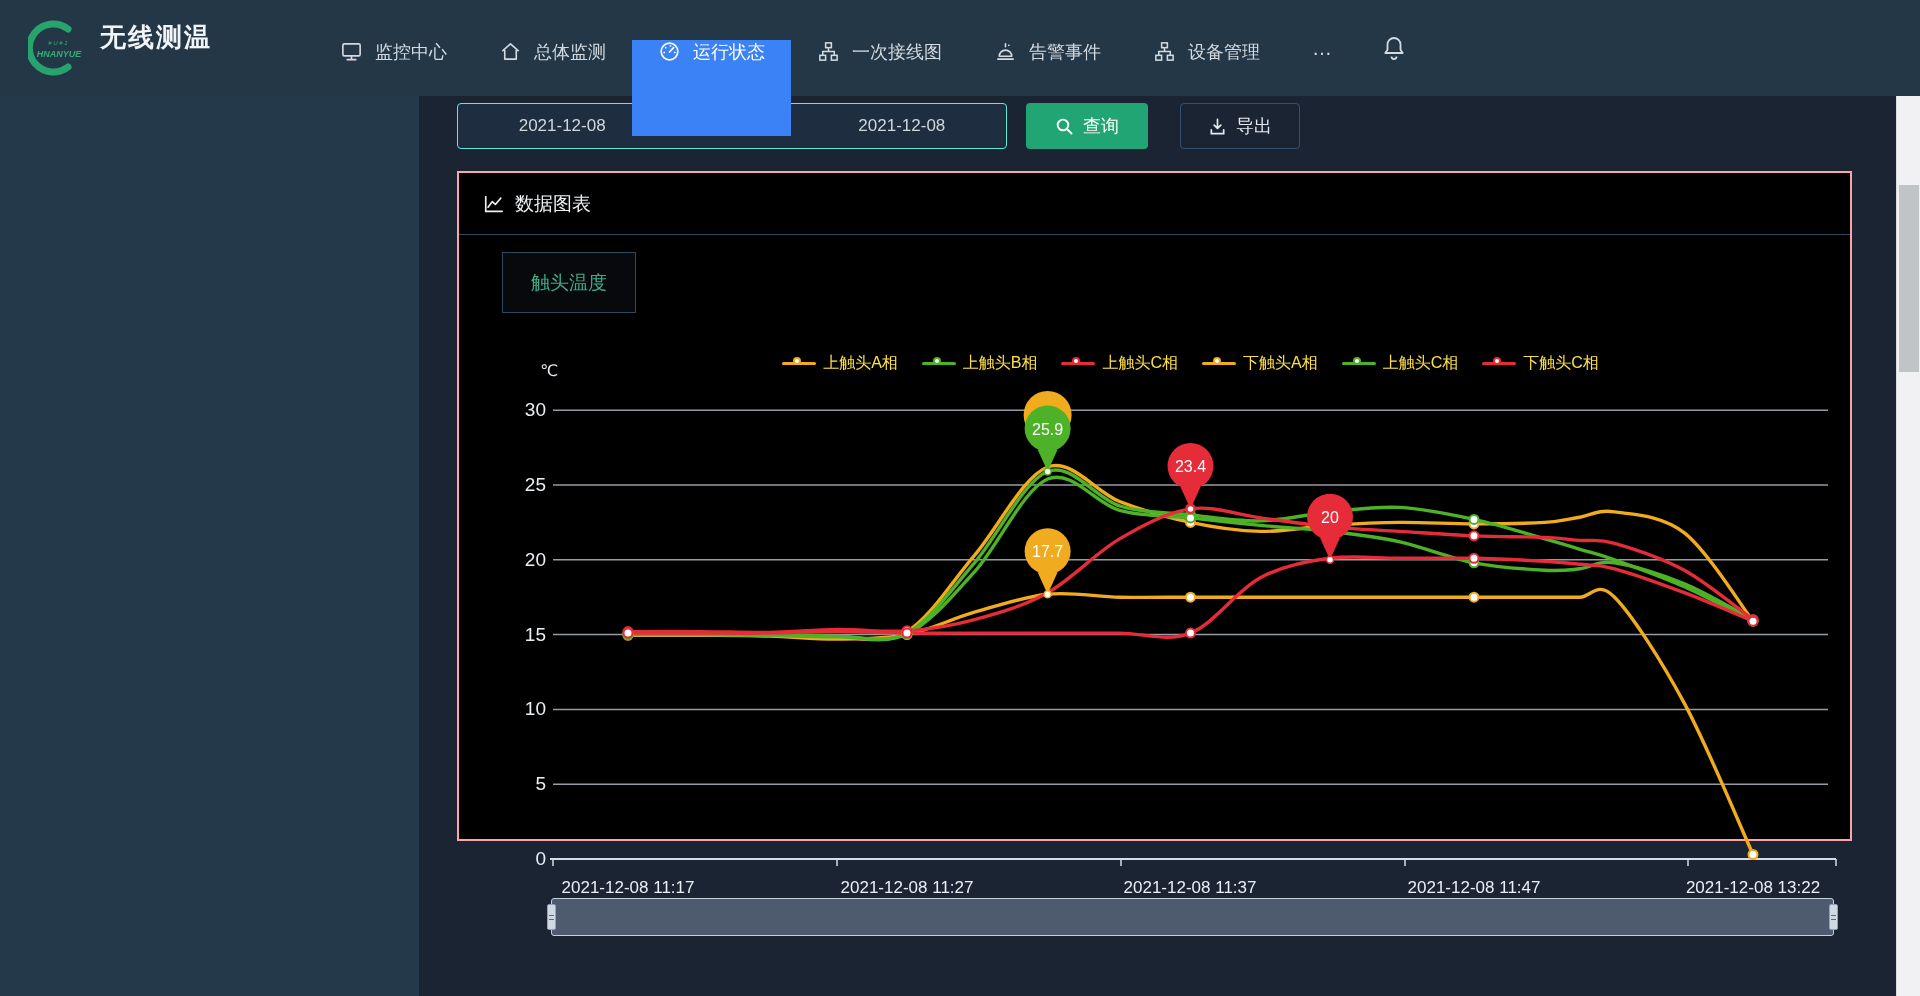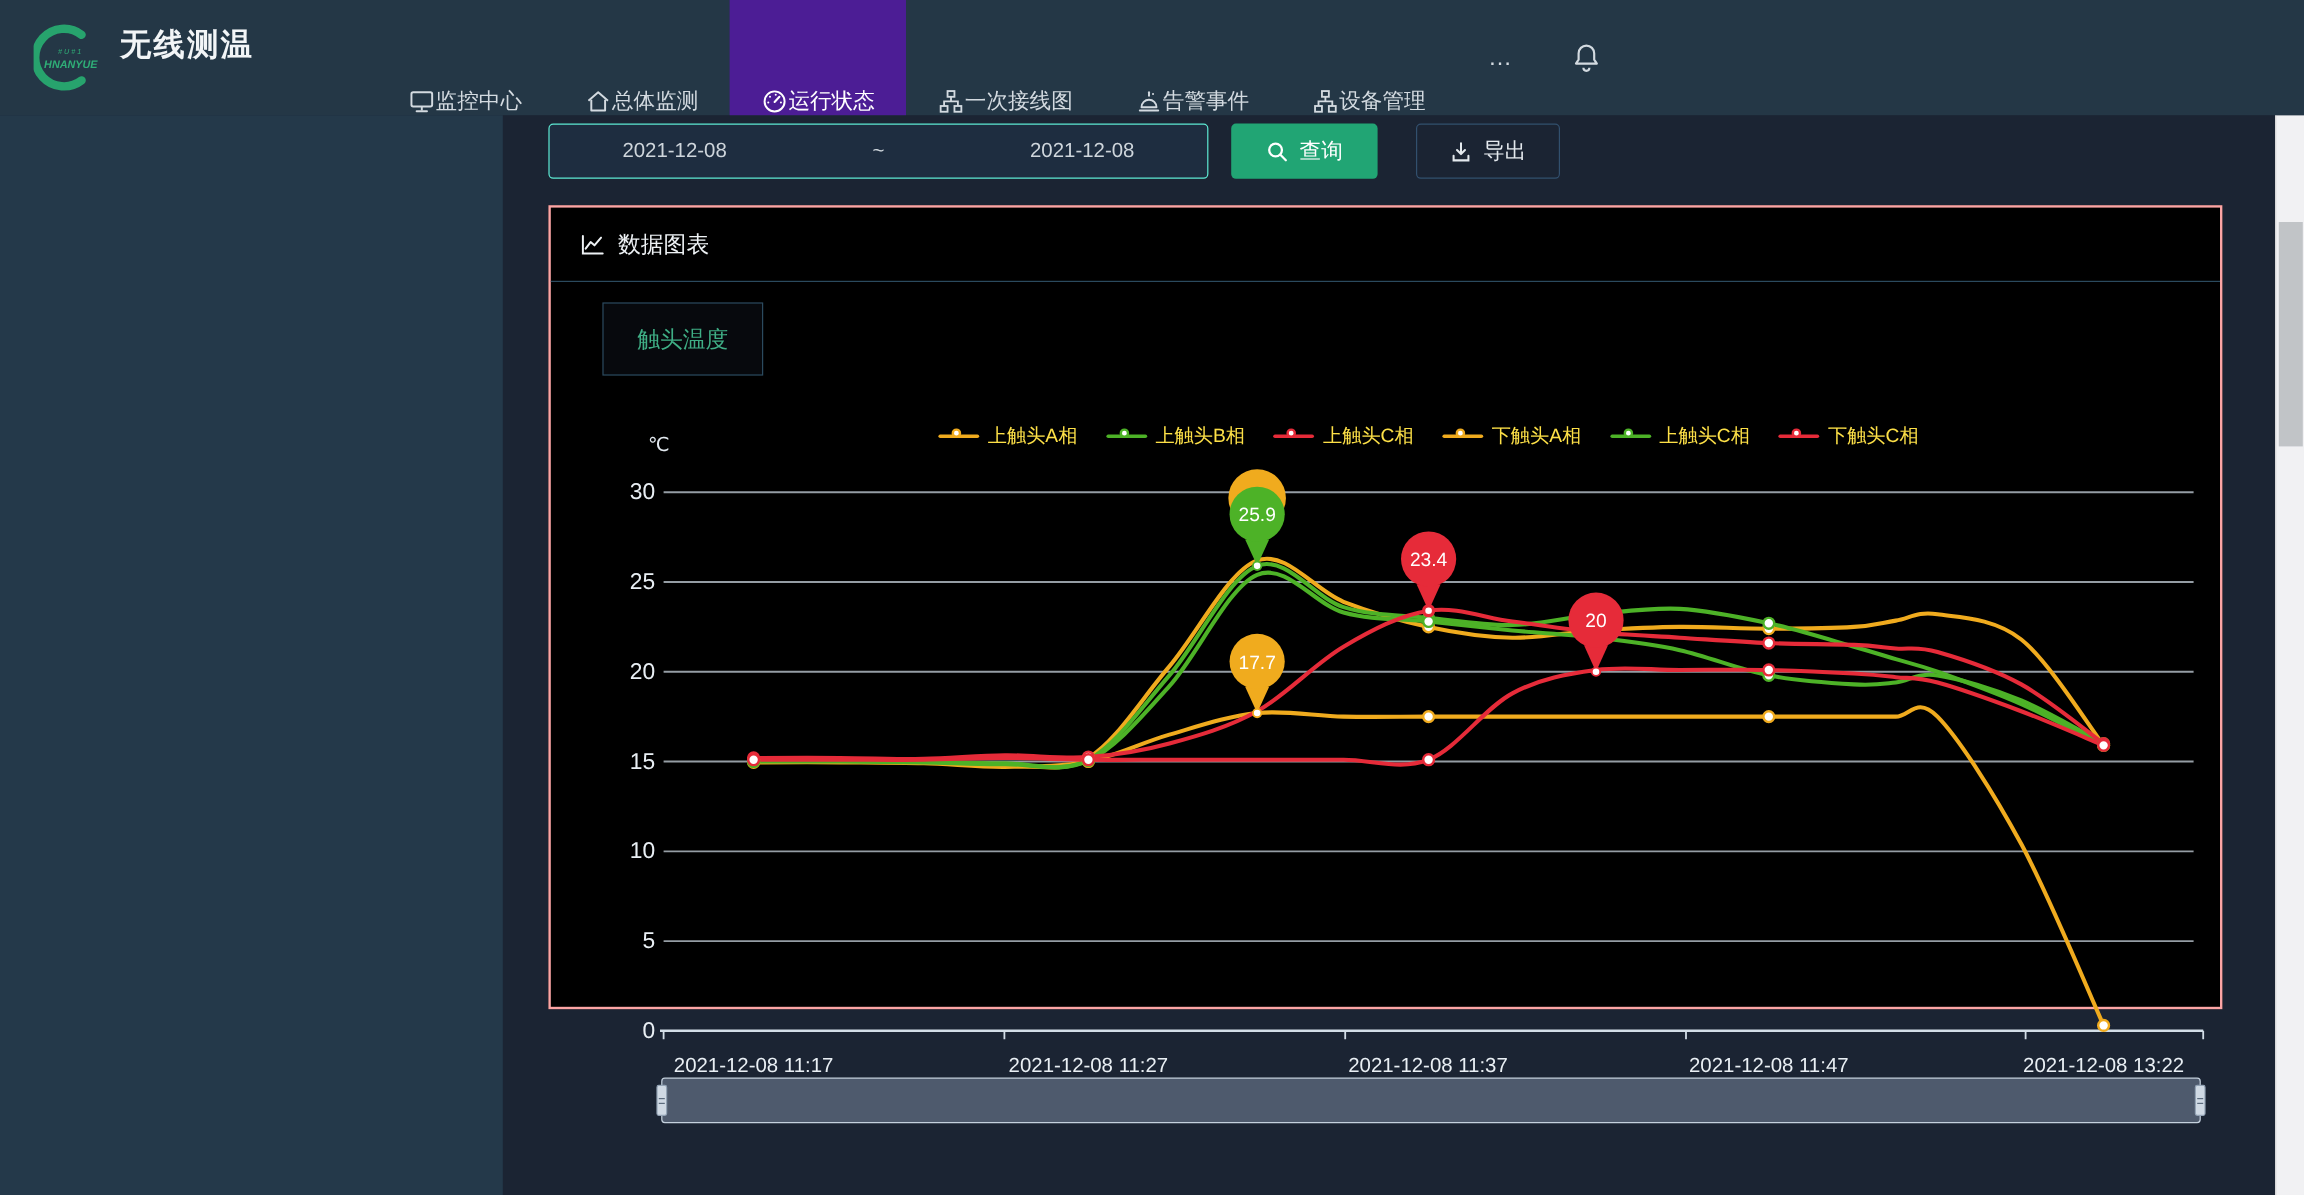--- a/index.html
+++ b/index.html
@@ -5,23 +5,23 @@
   * { margin:0; padding:0; box-sizing:border-box; }
   html,body { width:1920px; height:996px; overflow:hidden;
     font-family:"Liberation Sans","DejaVu Sans",sans-serif; background:#1b2433; }
 
   
   .navbar { position:absolute; left:0; top:0; width:1920px; height:96px;
     background:#243746; display:flex; align-items:center; z-index:30; }
   .brand { display:flex; align-items:flex-start; margin-left:28px; }
   .brand-title { color:#f2f5f7; font-size:26px; font-weight:bold; margin-left:16px; letter-spacing:2px; }
   .nav-items { display:flex; align-items:stretch; height:96px; margin-left:102px; }
-  .nav-item { display:flex; align-items:flex-end; gap:0; padding:0 26px; height:96px;
-    color:#d3dae0; font-size:18px; cursor:pointer; }
-  .nav-item.active { background:#4c1d95; color:#ffffff; }
+  .nav-item { display:flex; align-items:flex-start; gap:12px; padding:0 26px; height:96px;
+    color:#d3dae0; font-size:18px; cursor:pointer;margin-top:40px; }
+  .nav-item.active { background:#3b82f6; color:#ffffff; }
   .nav-item svg { display:block; }
   .nav-ellipsis { color:#d3dae0; font-size:20px; padding:0 26px; letter-spacing:2px; }
   .nav-bell { padding:0 22px; display:flex; align-items:center; }
 
   
   .sidebar { position:absolute; left:0; top:96px; width:419px; height:900px; background:#24394a; }
   .scrollbar { position:absolute; right:0; top:96px; width:24px; height:900px; background:#f1f1f3;
     border-left:1px solid #dcdcdc; }
   .scroll-thumb { position:absolute; left:2px; top:89px; width:20px; height:187px; background:#c1c4c7; }
 

